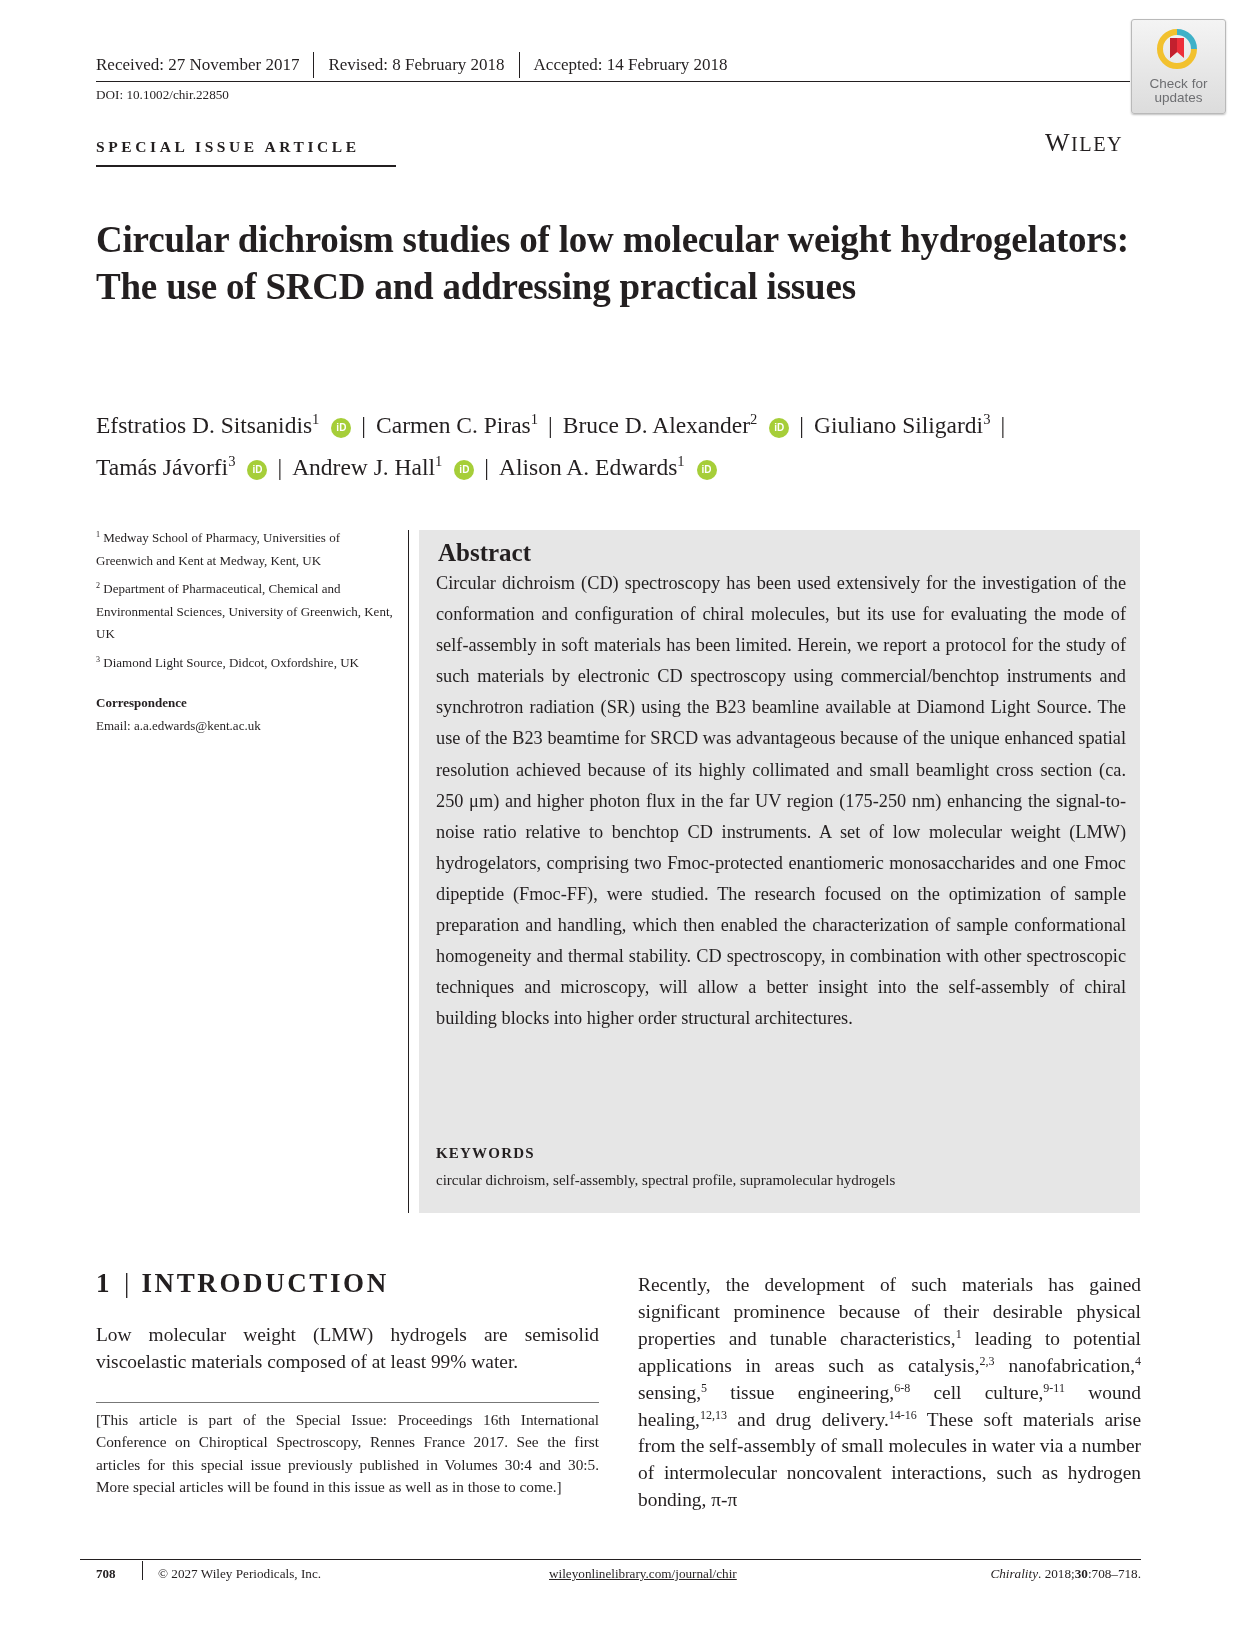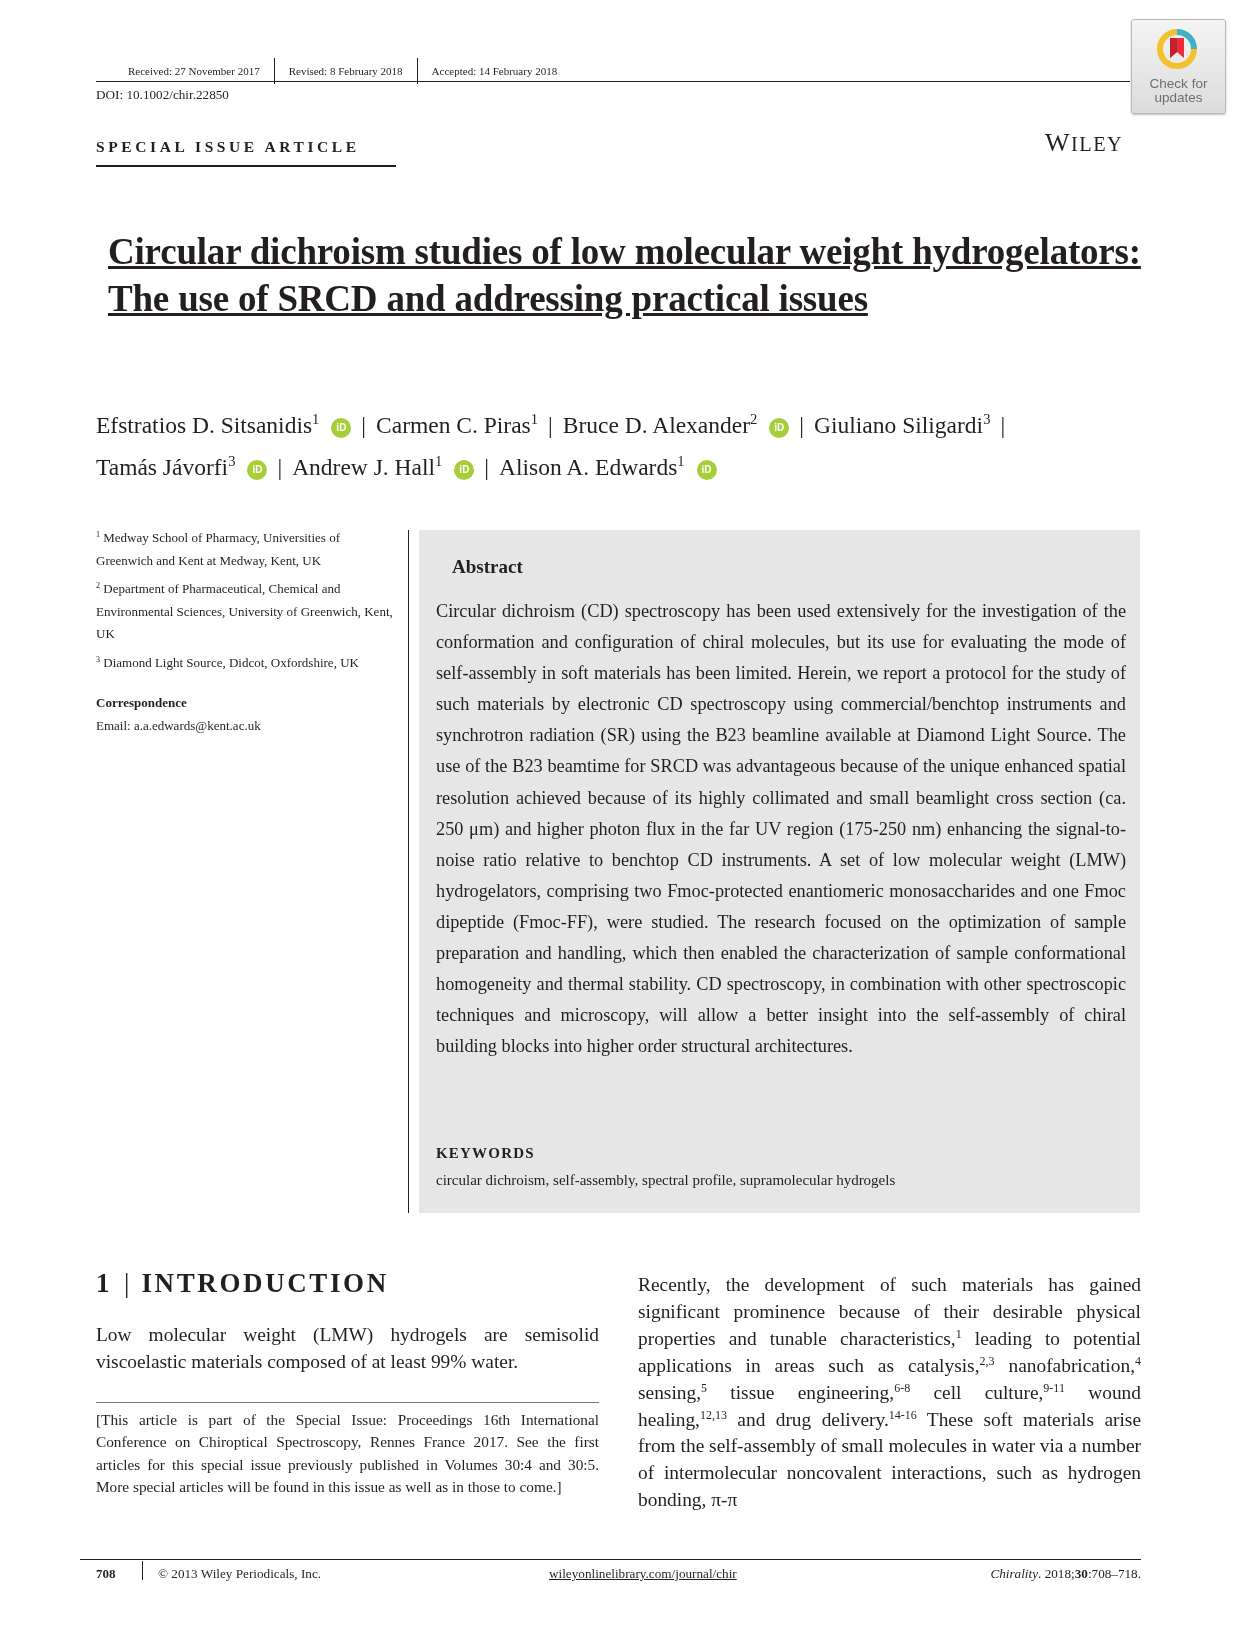--- a/index.html
+++ b/index.html
@@ -2,21 +2,21 @@
 <html><head>
 <meta charset="utf-8">
 <style>
   html, body { margin:0; padding:0; background:#fff; }
   body { width:1241px; height:1630px; position:relative; overflow:hidden;
          font-family:"Liberation Serif","DejaVu Serif",serif; color:#231f20; }
   .abs { position:absolute; }
   sup { font-size:0.62em; line-height:0; vertical-align:super; }
 
   
-  .hdr-meta { left:96px; top:58px; font-size:11px; display:flex; align-items:center;margin-left:32px; }
+  .hdr-meta { left:96px; top:52px; font-size:17px; display:flex; align-items:center; }
   .hdr-meta span { padding:0 14px; line-height:20px; }
   .hdr-meta span:first-child { padding-left:0; }
   .hdr-meta .sep { width:1px; height:26px; background:#231f20; padding:0; }
   .hdr-rule { left:96px; top:81px; width:1034px; height:1px; background:#231f20; }
   .doi { left:96px; top:87px; font-size:13.2px; }
 
   .badge { left:1131px; top:19px; width:93px; height:93px; border:1px solid #b9b9b9; border-radius:3px;
            background:linear-gradient(#f4f4f4,#dcdcdc); box-shadow:0 1px 2px rgba(0,0,0,.25); }
   .badge .ring { position:absolute; left:24px; top:8px; width:42px; height:42px; }
   .badge .txt { position:absolute; left:0; width:93px; top:57px; text-align:center;
@@ -38,21 +38,21 @@
 
   
   .affil { left:96px; top:527px; width:300px; font-size:13px; line-height:22.5px; }
   .affil p { margin:0 0 6px 0; }
   .affil .corr-h { font-weight:bold; margin-top:18px; margin-bottom:0; }
 
   
   .abs-vline { left:408px; top:530px; width:1px; height:683px; background:#231f20; }
   .abstract { left:419px; top:530px; width:721px; height:683px; background:#e6e6e6; }
   .abstract .inner { position:absolute; left:17px; top:8px; width:690px; }
-  .abstract h3 { margin:16px; font-size:19px; font-weight:bold; line-height:26px; }
+  .abstract h3 { margin:2px; font-size:25px; font-weight:bold; line-height:26px; }
   .abstract .body { font-size:18.3px; line-height:31.1px; text-align:justify; margin-top:2px; }
   .kw-h { position:absolute; left:17px; top:615px; font-size:15px; font-weight:bold; letter-spacing:1.2px; }
   .kw { position:absolute; left:17px; top:642px; font-size:15px; }
 
   
   .sec-h { left:96px; top:1268px; font-size:27px; font-weight:bold; letter-spacing:2.6px; }
   .sec-h .bar { font-weight:normal; margin:0 12px; letter-spacing:0; }
   .intro-left { left:96px; top:1321px; width:503px; font-size:19.4px; line-height:27.4px; text-align:justify; }
   .fn-rule { left:96px; top:1402px; width:503px; height:1px; background:#777; }
   .footnote { left:96px; top:1409px; width:503px; font-size:15.3px; line-height:22.4px; text-align:justify; }
@@ -90,21 +90,21 @@
   <div class="txt">
     <div>Check for</div>
     <div>updates</div>
   </div>
 </div>
 
 <div class="abs special">SPECIAL ISSUE ARTICLE</div>
 <div class="abs special-rule"></div>
 <div class="abs wiley"><span>W</span><span class="sc">ILEY</span></div>
 
-<h1 class="abs title" style="margin:12px;text-decoration:underline;">Circular dichroism studies of low molecular weight hydrogelators: The use of SRCD and addressing practical issues</h1>
+<h1 class="abs title" style="margin:0;">Circular dichroism studies of low molecular weight hydrogelators: The use of SRCD and addressing practical issues</h1>
 
 <div class="abs authors" id="authors"><span>Efstratios D. Sitsanidis<sup>1</sup></span><span class="orcid">iD</span><span class="bar">|</span><span>Carmen C. Piras<sup>1</sup></span><span class="bar">|</span><span>Bruce D. Alexander<sup>2</sup></span><span class="orcid">iD</span><span class="bar">|</span><span>Giuliano Siligardi<sup>3</sup></span><span class="bar">|</span><br><span>Tamás Jávorfi<sup>3</sup></span><span class="orcid">iD</span><span class="bar">|</span><span>Andrew J. Hall<sup>1</sup></span><span class="orcid">iD</span><span class="bar">|</span><span>Alison A. Edwards<sup>1</sup></span><span class="orcid">iD</span></div>
 
 <div class="abs affil">
   <p><sup>1</sup> <span>Medway School of Pharmacy, Universities of Greenwich and Kent at Medway, Kent, UK</span></p>
   <p><sup>2</sup> <span>Department of Pharmaceutical, Chemical and Environmental Sciences, University of Greenwich, Kent, UK</span></p>
   <p><sup>3</sup> <span>Diamond Light Source, Didcot, Oxfordshire, UK</span></p>
   <p class="corr-h">Correspondence</p>
   <p style="margin:0">Email: a.a.edwards@kent.ac.uk</p>
 </div>
@@ -123,15 +123,15 @@
   <span>1</span><span class="bar">|</span><span>INTRODUCTION</span>
 </div>
 <div class="abs intro-left">Low molecular weight (LMW) hydrogels are semisolid viscoelastic materials composed of at least 99% water.</div>
 <div class="abs fn-rule"></div>
 <div class="abs footnote">[This article is part of the Special Issue: Proceedings 16th International Conference on Chiroptical Spectroscopy, Rennes France 2017. See the first articles for this special issue previously published in Volumes 30:4 and 30:5. More special articles will be found in this issue as well as in those to come.]</div>
 <div class="abs intro-right" id="introRight">Recently, the development of such materials has gained significant prominence because of their desirable physical properties and tunable characteristics,<sup>1</sup> leading to potential applications in areas such as catalysis,<sup>2,3</sup> nanofabrication,<sup>4</sup> sensing,<sup>5</sup> tissue engineering,<sup>6-8</sup> cell culture,<sup>9-11</sup> wound healing,<sup>12,13</sup> and drug delivery.<sup>14-16</sup> These soft materials arise from the self-assembly of small molecules in water via a number of intermolecular noncovalent interactions, such as hydrogen bonding, π-π</div>
 
 <div class="abs ftr-rule"></div>
 <div class="abs ftr-page">708</div>
 <div class="abs ftr-vsep"></div>
-<div class="abs ftr-copy">© 2013 Wiley Periodicals, Inc.</div>
+<div class="abs ftr-copy">© 2027 Wiley Periodicals, Inc.</div>
 <div class="abs ftr-url">wileyonlinelibrary.com/journal/chir</div>
 <div class="abs ftr-cite"><i>Chirality</i><span>. 2018;</span><b>30</b><span>:708–718.</span></div>
 
 </body></html>

